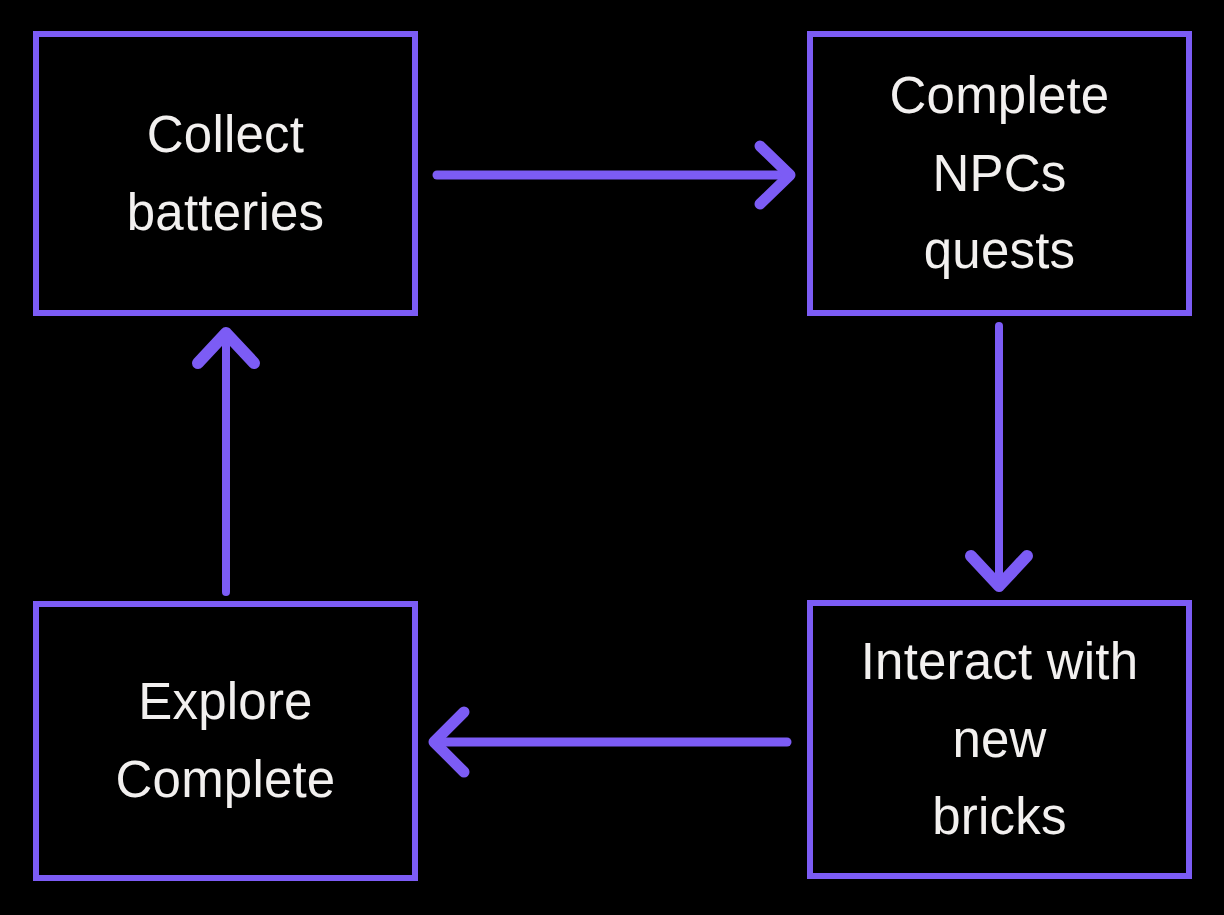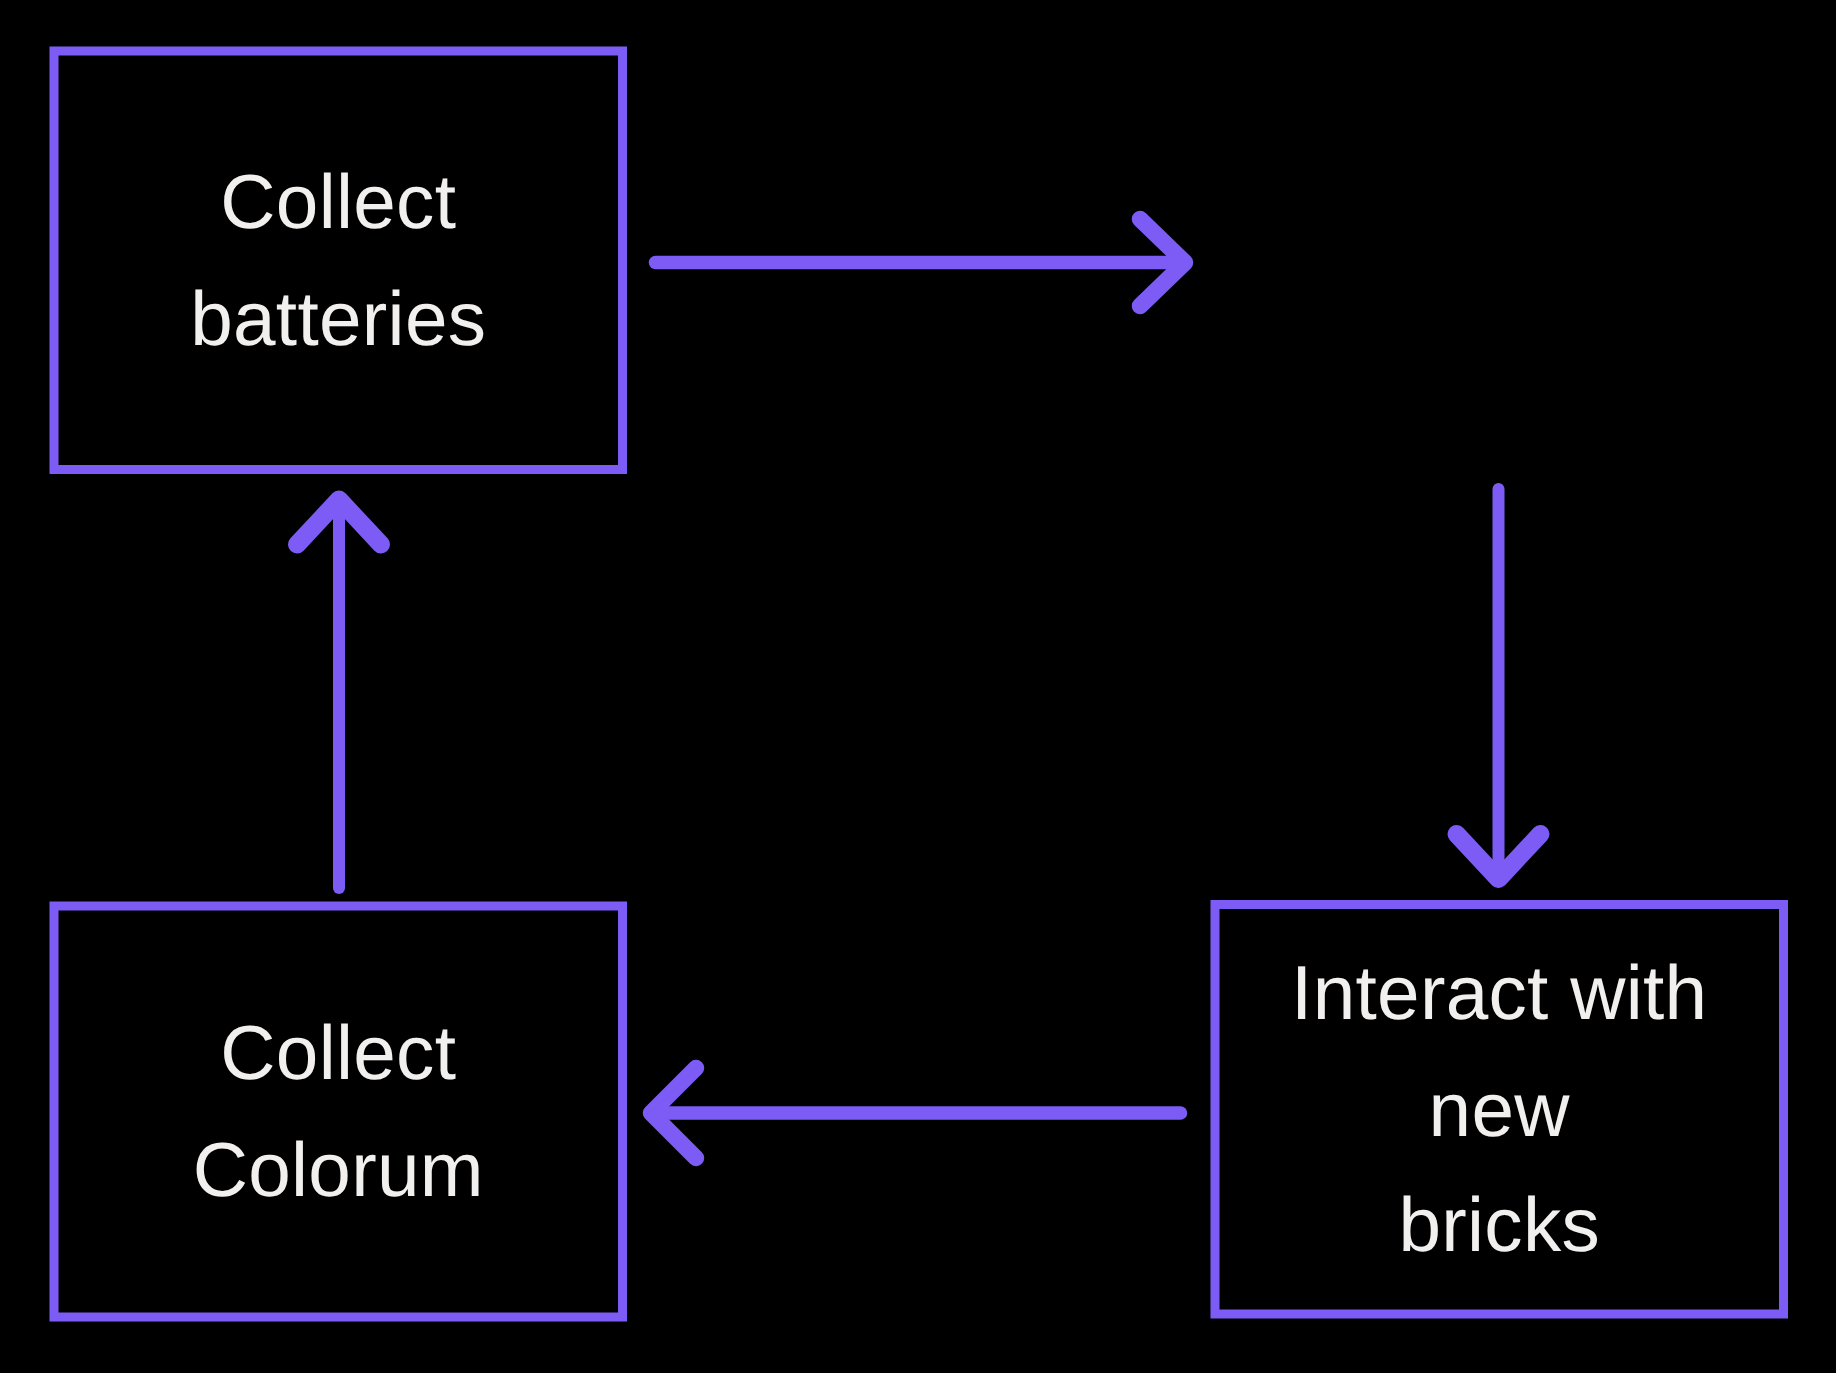--- a/index.html
+++ b/index.html
@@ -84,23 +84,27 @@
       <line class="edge-line" x1="226" y1="592" x2="226" y2="336" stroke="#7C5CF5" stroke-width="8"></line>
       <polyline class="edge-line" points="198,363 226,333 254,363" stroke="#7C5CF5" stroke-width="12"></polyline>
     </g>
   </svg>
 
   <div id="node-collect-batteries" class="node" style="border-color:#7C5CF5">
     <span class="node-label">Collect
 batteries</span>
   </div>
 
+  <div id="node-complete-quests" class="node" style="border-color:#7C5CF5">
+    <span class="node-label">Complete NPCs
+quests</span>
+  </div>
 
   <div id="node-interact-bricks" class="node" style="border-color:#7C5CF5">
     <span class="node-label">Interact with new
 bricks</span>
   </div>
 
   <div id="node-explore-colorum" class="node" style="border-color:#7C5CF5">
-    <span class="node-label">Collect Colorum</span>
+    <span class="node-label">Explore Complete</span>
   </div>
 
 </div>
 
 </body></html>

